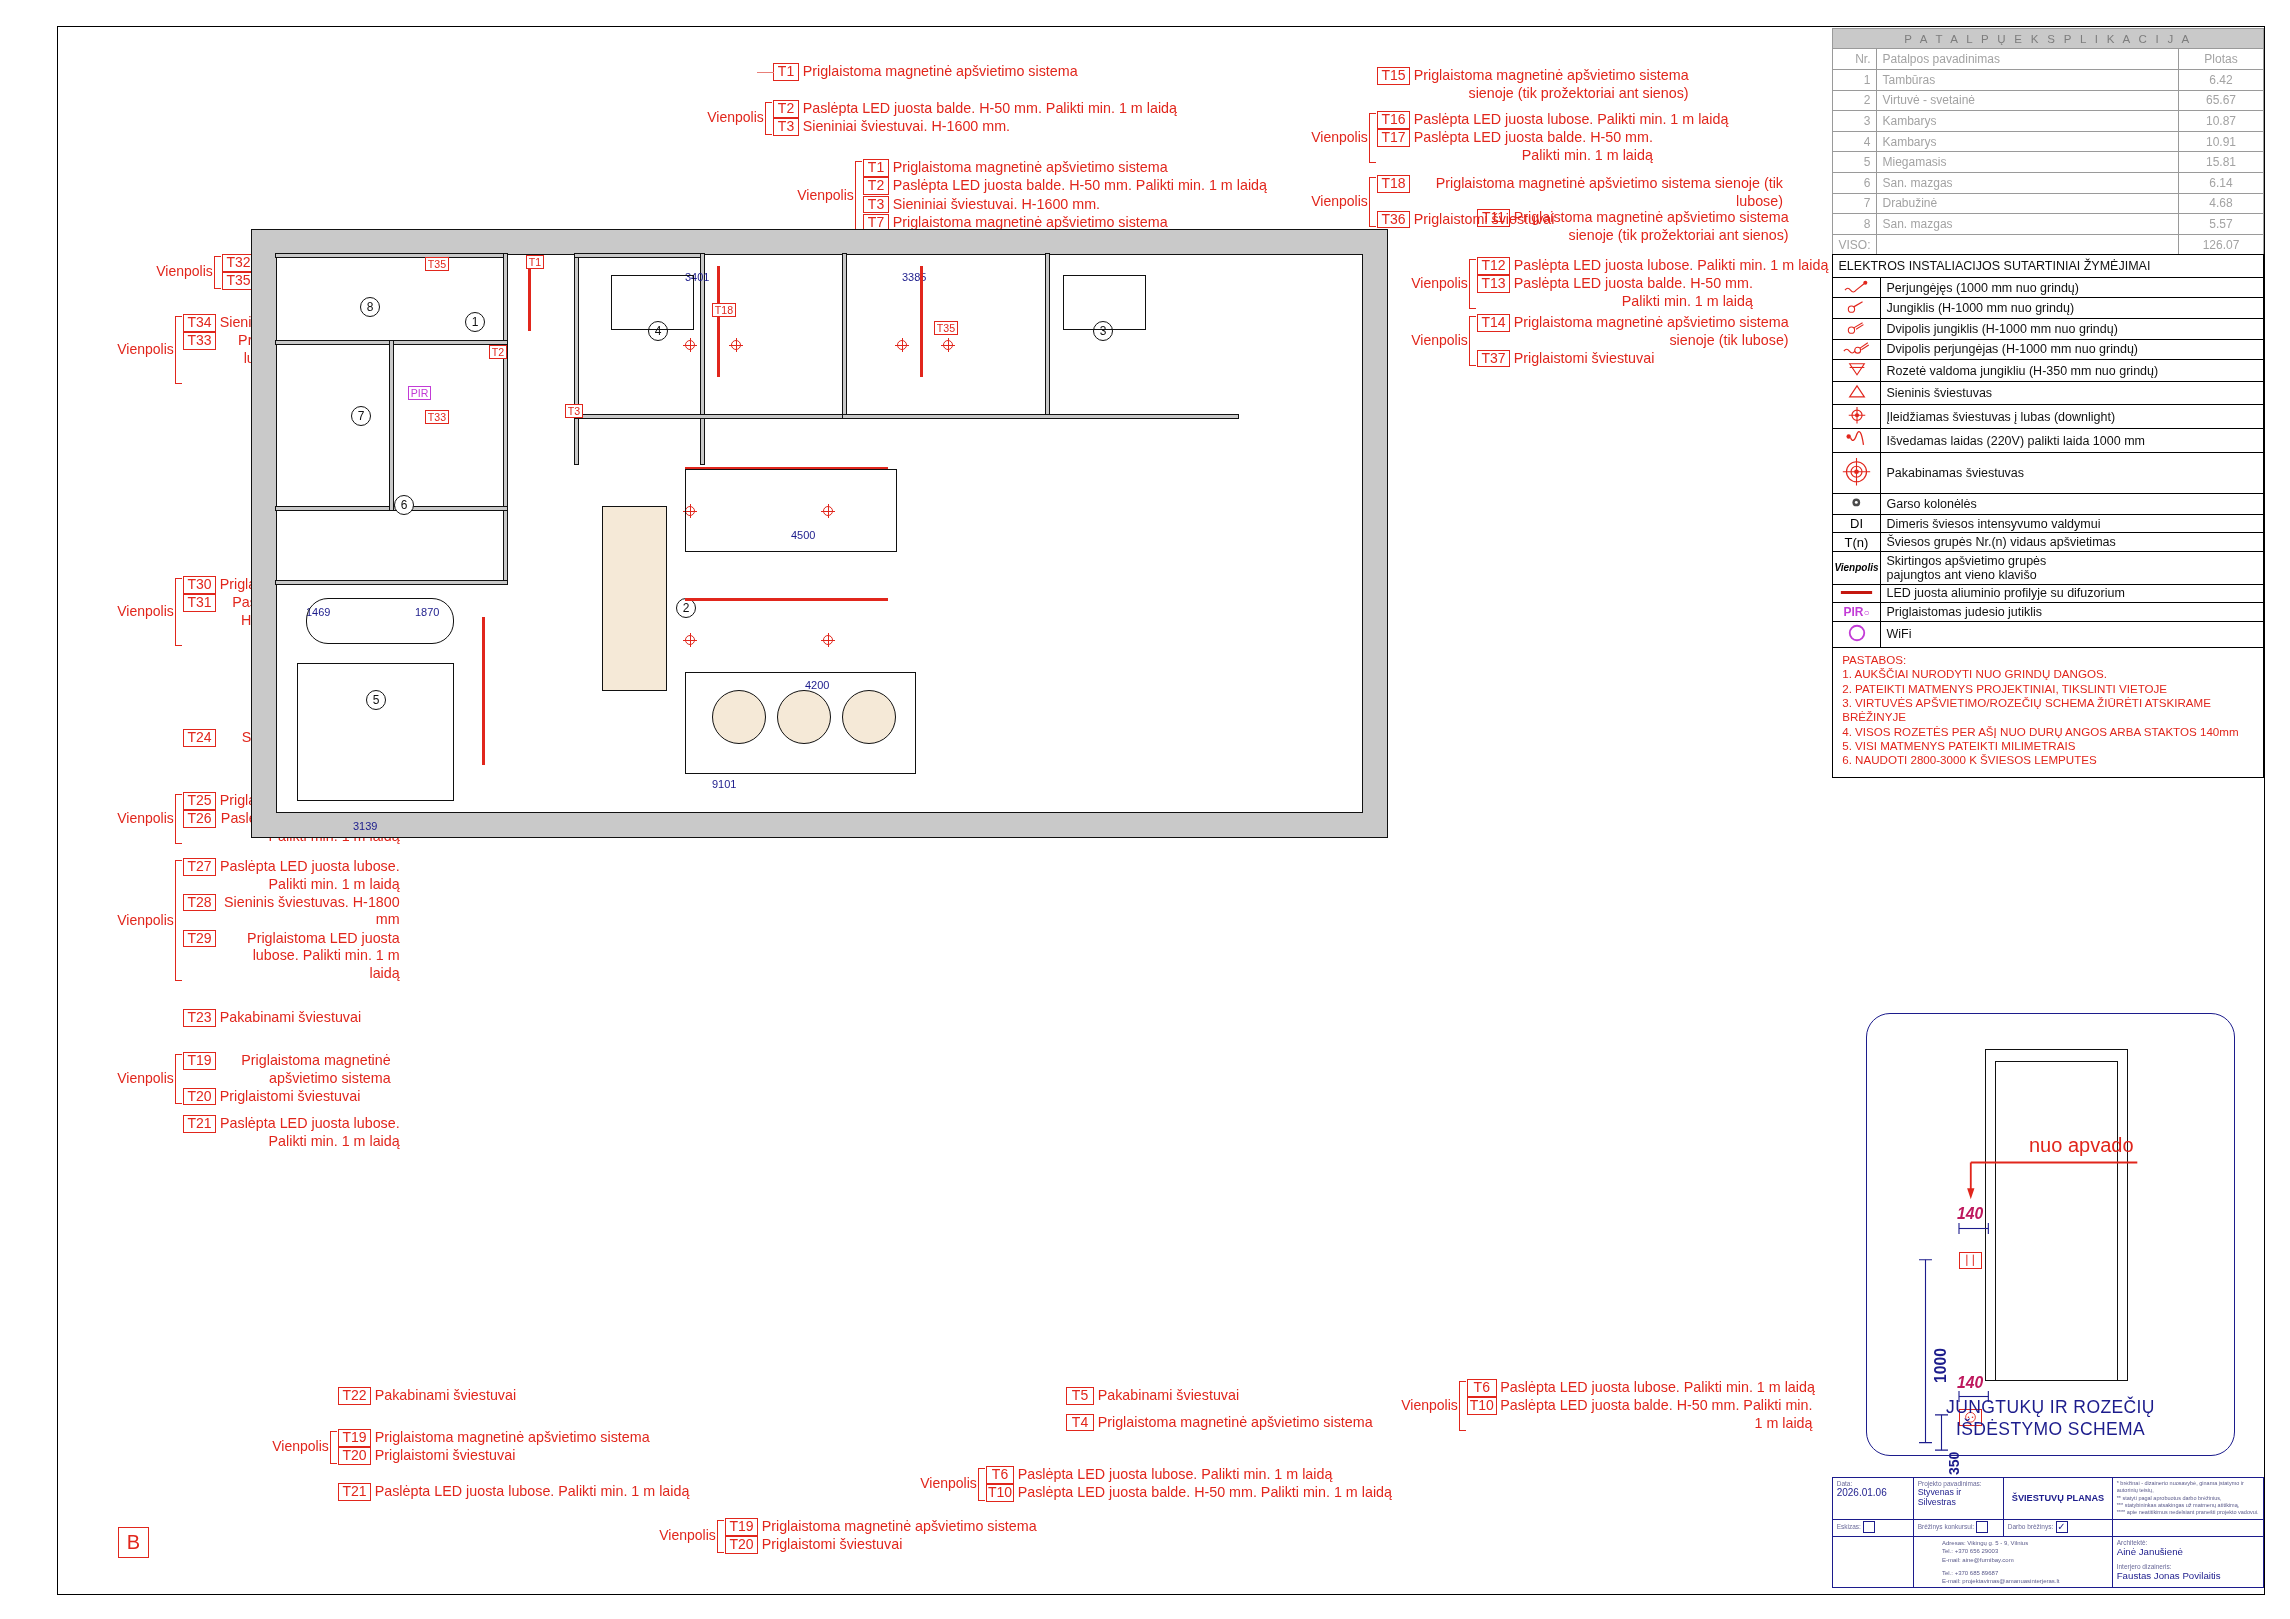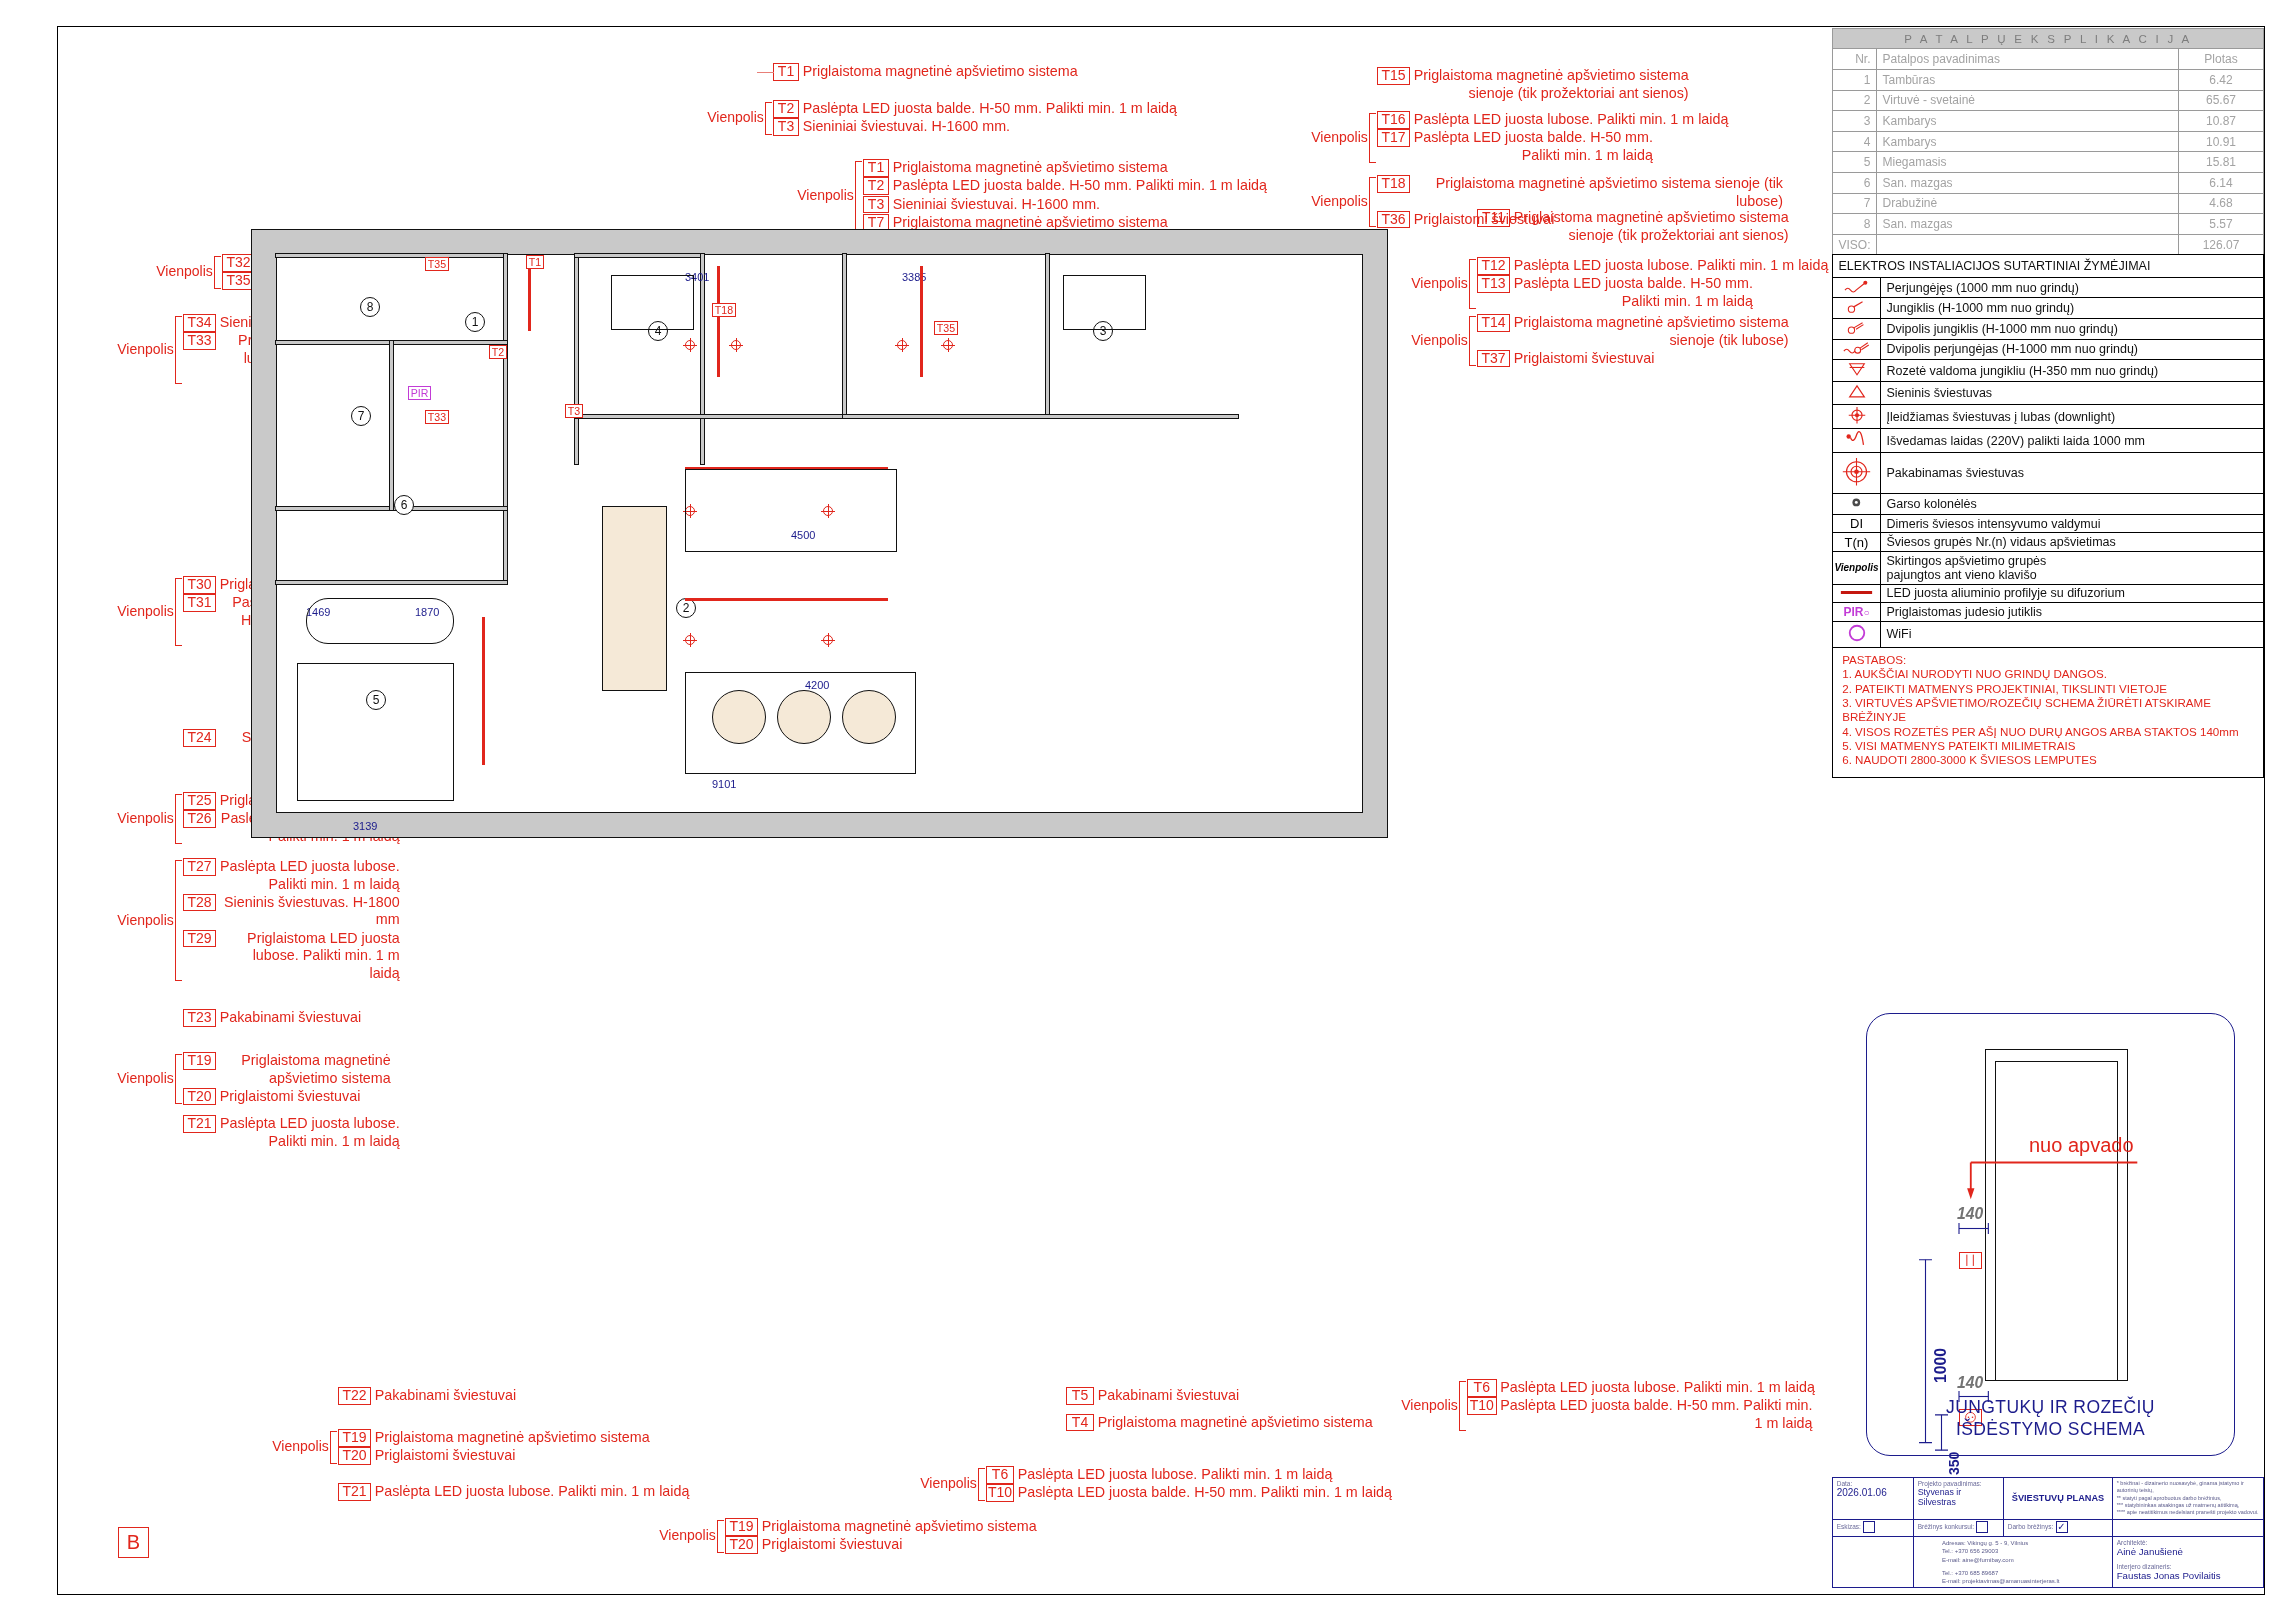--- a/index.html
+++ b/index.html
@@ -132,21 +132,21 @@
   }
   .door-frame-in {
     position: absolute; left: 9.2px; top: 11px; right: 9.2px; bottom: 0;
     border: 1.8px solid #111; border-bottom: none;
   }
   .nuo-apvado {
     position: absolute; left: 162px; top: 120px;
     color: #e1261c; font-size: 20px;
   }
   .dim-blue {
-    position: absolute; color: #737373; font-size: 15.7px; font-style: italic;
+    position: absolute; color: #be185d; font-size: 15.7px; font-style: italic;
     font-weight: bold;
   }
   .vert-dim {
     position: absolute; color: #1c1c8c; font-size: 15.7px;
     font-weight: bold;
     transform: rotate(-90deg); transform-origin: left top;
     white-space: nowrap;
   }
   .sock {
     position: absolute; border: 1.5px solid #e1261c;

